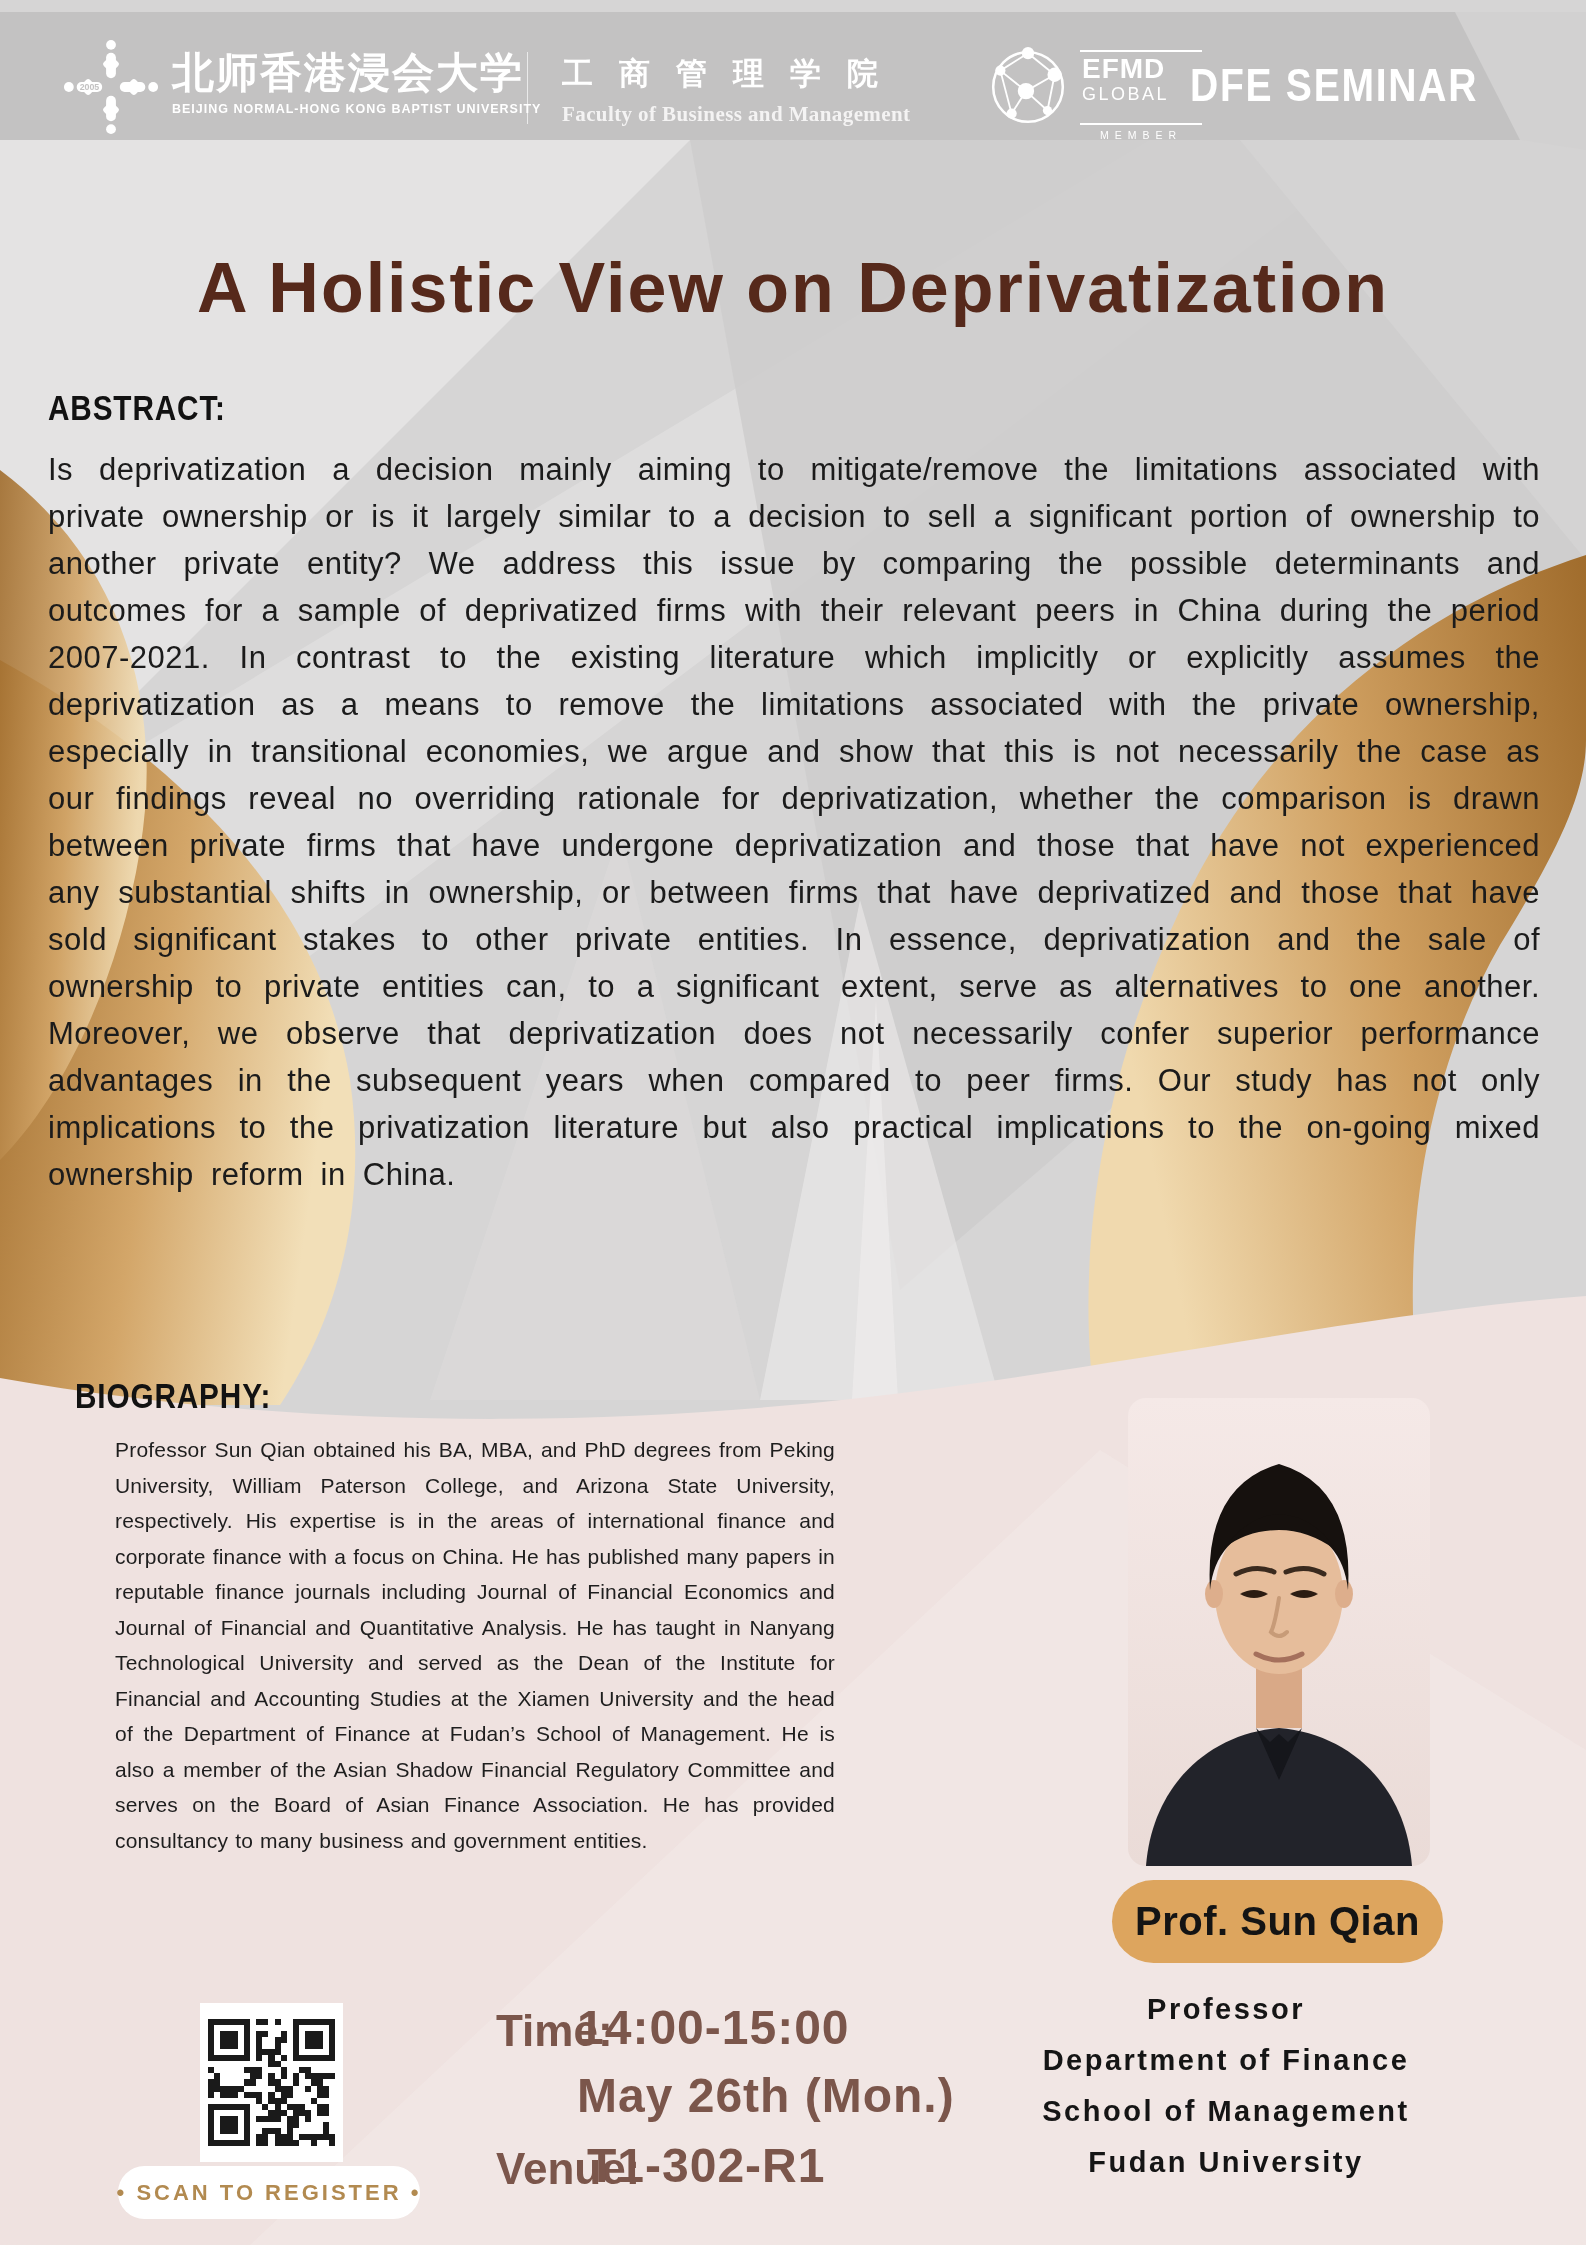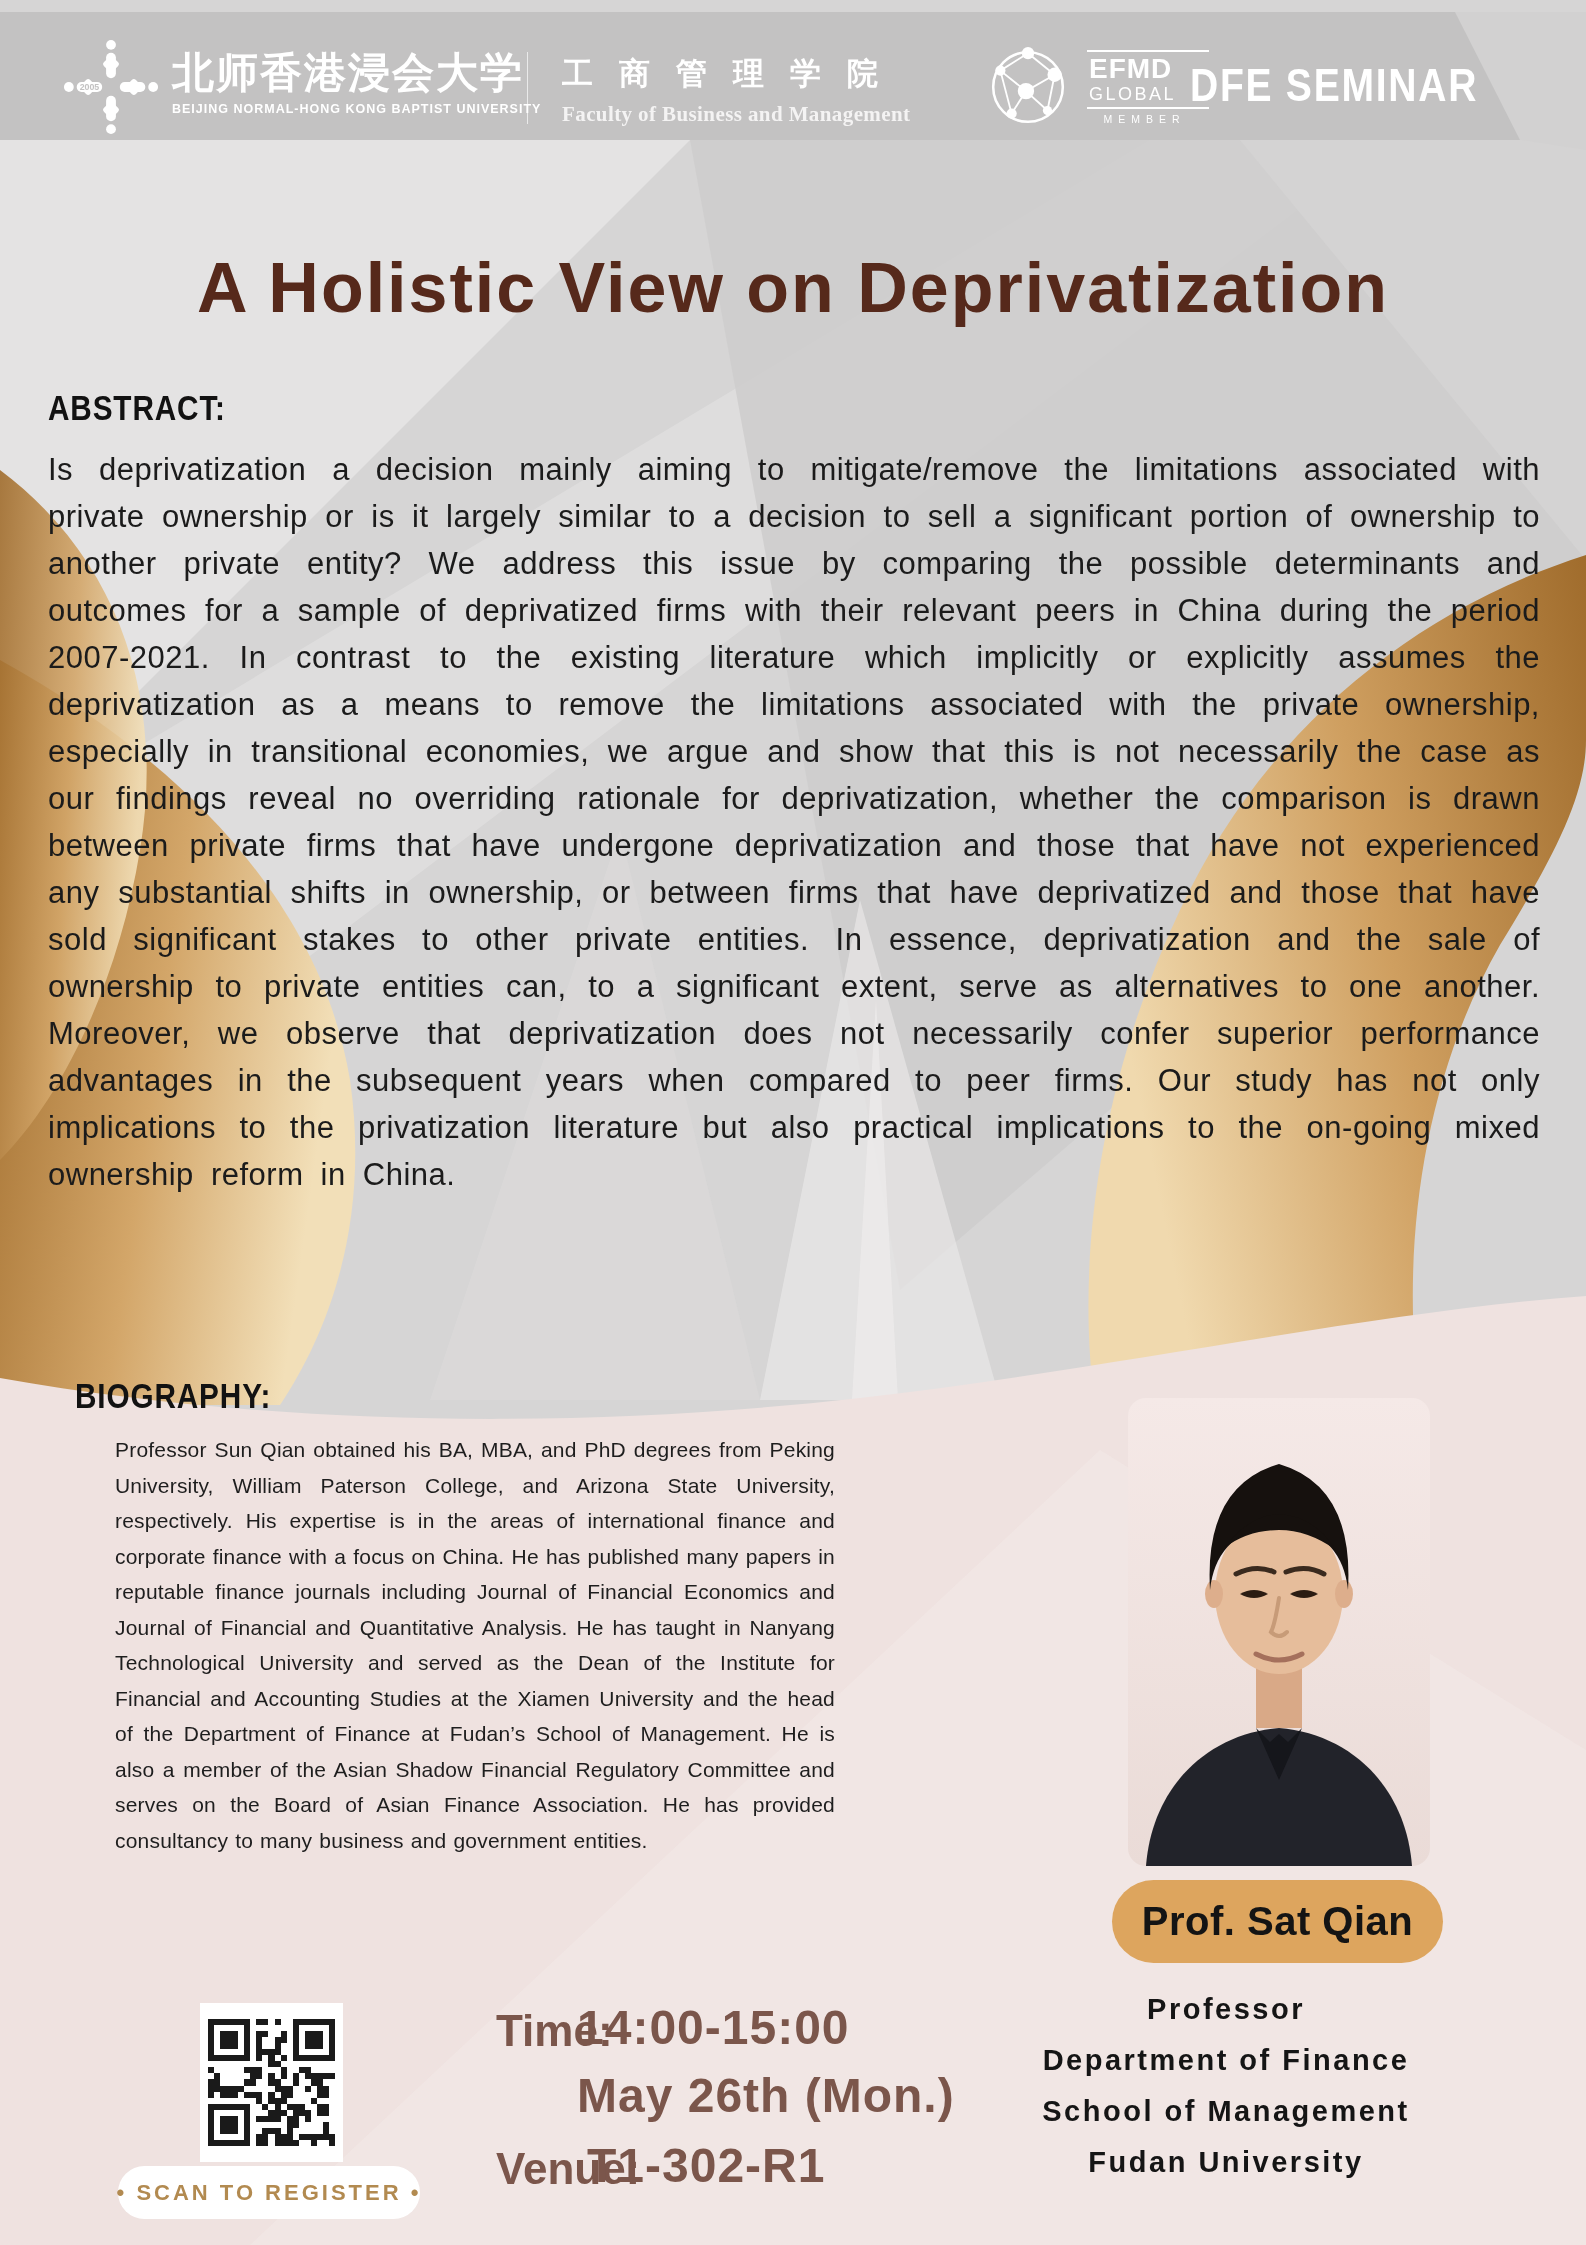--- a/index.html
+++ b/index.html
@@ -9,21 +9,21 @@
   }
   #bg{position:absolute;left:0;top:0;width:1586px;height:2245px;z-index:0;}
   .abs{position:absolute;z-index:2;}
 
   
   .uni-zh{font-size:42px;color:#fff;letter-spacing:2px;font-weight:bold;line-height:1;}
   .uni-en{font-size:12.5px;color:#fff;letter-spacing:1px;margin-top:8px;font-weight:bold;}
   .hdr-divider{width:1px;height:72px;background:rgba(255,255,255,.65);}
   .fac-zh{font-size:31px;color:#fff;letter-spacing:26px;line-height:1;white-space:nowrap;font-weight:bold;}
   .fac-en{font-family:"Liberation Serif",serif;font-weight:bold;font-size:21px;color:#f4f3f3;margin-top:13px;letter-spacing:.4px;}
-  .efmd-box{border-top:2px solid #fff;border-bottom:2px solid #fff;padding:3px 2px 4px 2px;color:#fff;width:118px;text-align:left;margin-left:7px;}
+  .efmd-box{border-top:2px solid #fff;border-bottom:2px solid #fff;padding:3px 2px 20px 2px;color:#fff;width:118px;text-align:left;}
   .efmd-t1{font-size:28px;font-weight:bold;letter-spacing:1px;line-height:1;}
   .efmd-t2{font-size:18px;letter-spacing:2.5px;line-height:1;margin-top:2px;}
   .efmd-t3{font-size:10.5px;letter-spacing:6px;color:#fff;margin-top:4px;text-align:center;}
   .dfe{font-size:46px;font-weight:bold;color:#fff;letter-spacing:2px;white-space:nowrap;
        transform:scaleX(.85);transform-origin:left center;}
 
   
   .main-title{left:0;right:0;top:248px;text-align:center;font-size:70px;font-weight:bold;
               letter-spacing:2px;color:#56291b;white-space:nowrap;}
   .sec-head{font-size:35px;font-weight:bold;color:#121212;letter-spacing:1px;
@@ -199,21 +199,21 @@
       <path d="M158,174 q20,-8 38,2" stroke="#3a2a1e" stroke-width="5" fill="none" stroke-linecap="round"></path>
       <path d="M112,196 q14,-8 28,0 q-14,8 -28,0 Z" fill="#2b1c12"></path>
       <path d="M162,196 q14,-8 28,0 q-14,8 -28,0 Z" fill="#2b1c12"></path>
 
       <path d="M151,200 q-4,26 -8,34 q8,8 16,0" stroke="#c79b78" stroke-width="4" fill="none" stroke-linecap="round"></path>
       <path d="M128,256 q23,12 46,0" stroke="#a5705c" stroke-width="5" fill="none" stroke-linecap="round"></path>
     </svg>
   </div>
 
   <div class="abs name-badge">
-    <span>Prof. Sat Qian</span>
+    <span>Prof. Sun Qian</span>
   </div>
   <div class="abs speaker-lines">
     <div>Professor</div>
     <div>Department of Finance</div>
     <div>School of Management</div>
     <div>Fudan University</div>
   </div>
 
   <div class="abs qr-box">
     <svg id="qr-svg" viewBox="0 0 21 21" shape-rendering="crispEdges">

